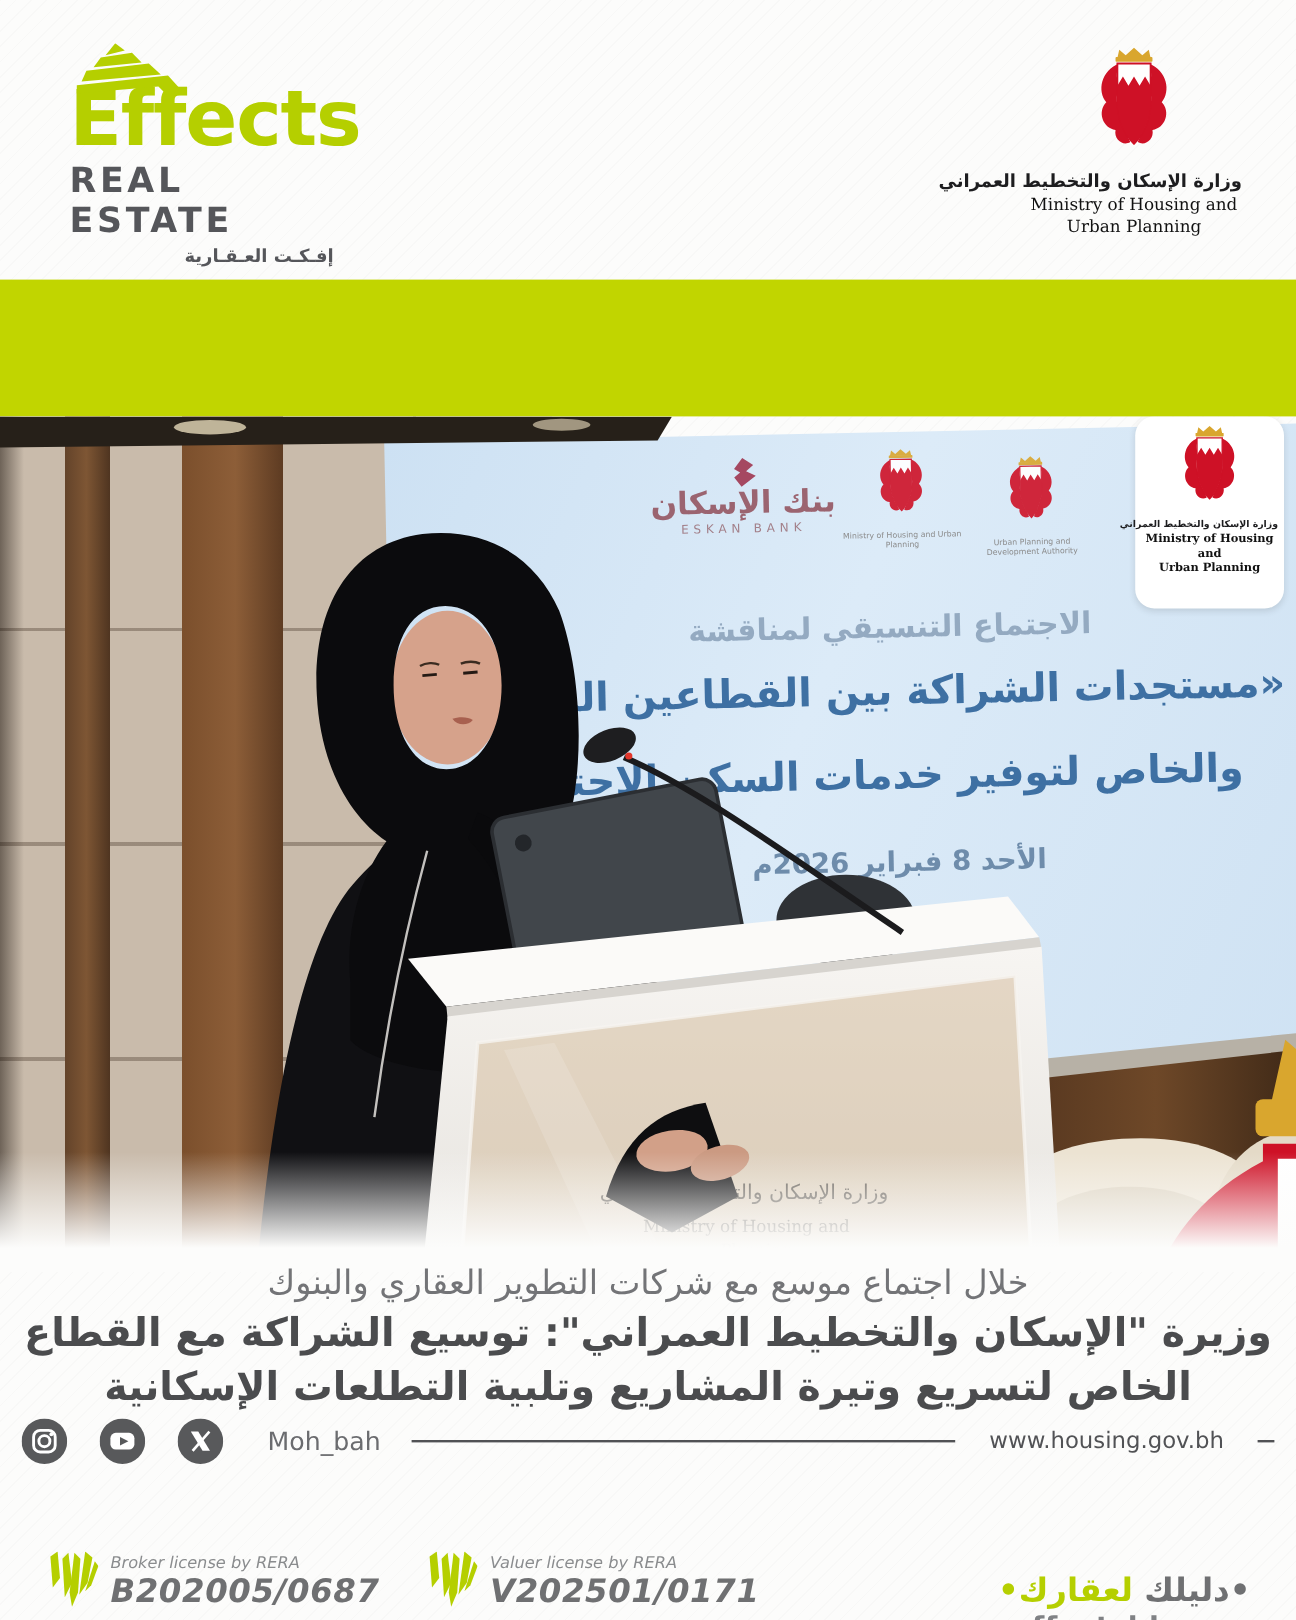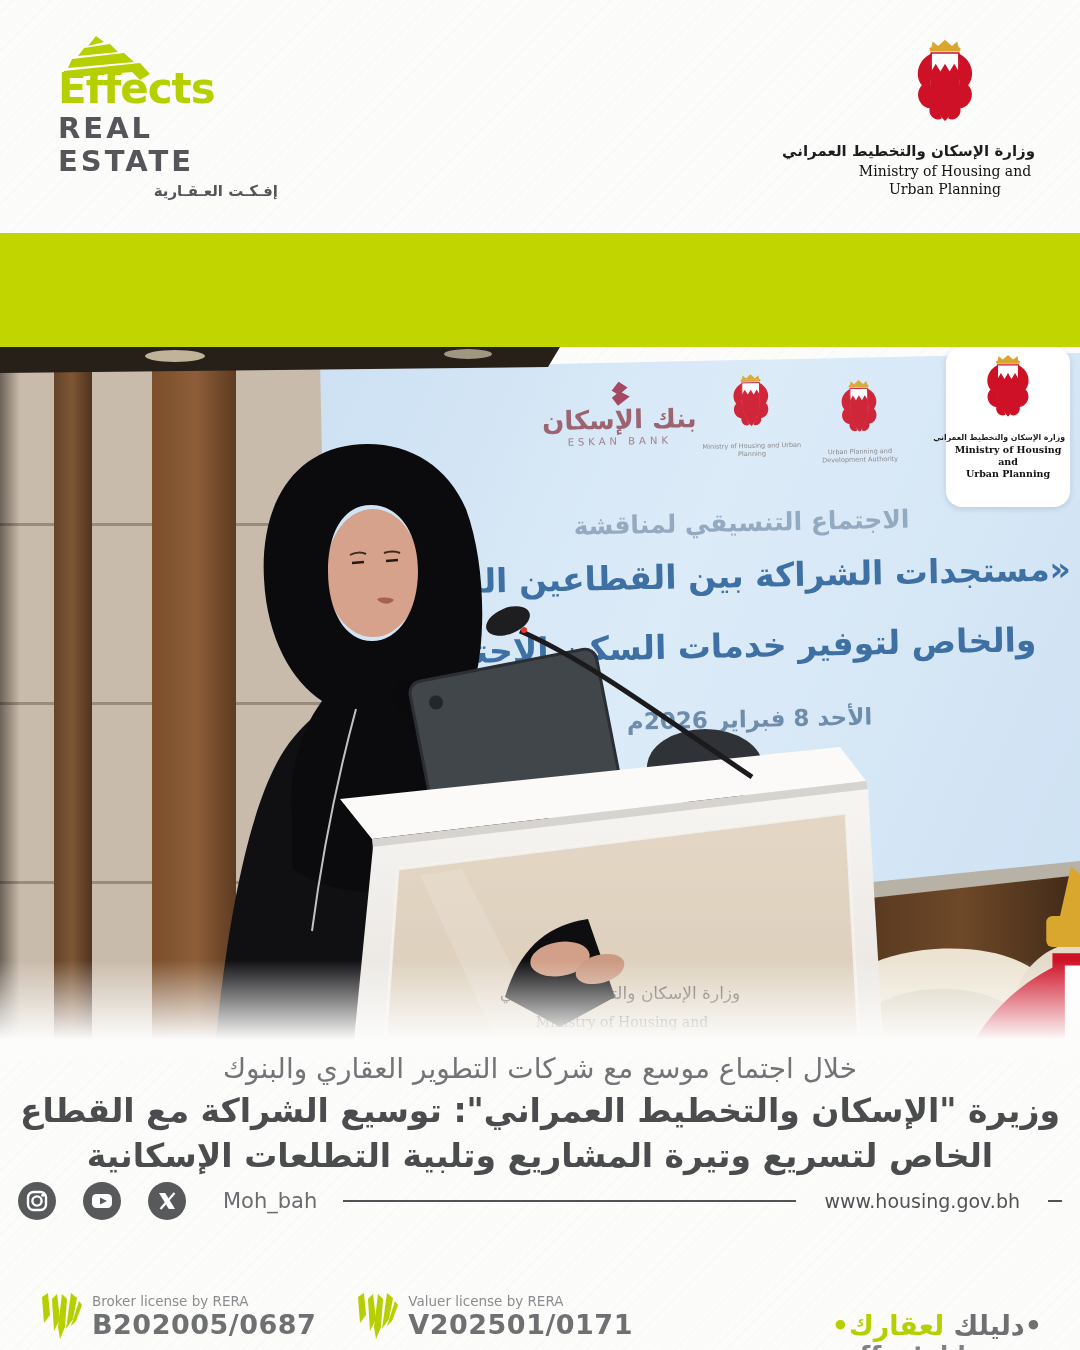--- a/index.html
+++ b/index.html
@@ -6,21 +6,21 @@
   html,body { width:1080px; height:1350px; }
   body { font-family:"DejaVu Sans", sans-serif; }
   .canvas {
     position:relative; width:1080px; height:1350px; overflow:hidden;
     background-color:#fcfcfb;
     background-image:repeating-linear-gradient(135deg, rgba(0,0,0,.016) 0 1px, transparent 1px 9px);
   }
   
   .brand { position:absolute; left:58px; top:34px; width:220px; }
   .brand .roof { position:absolute; left:4px; top:2px; }
-  .brand-name { margin-top:34px; font-size:42px; font-weight:800; color:#b5cf00; letter-spacing:-1px; line-height:1; }
+  .brand-name { margin-top:34px; font-size:64px; font-weight:800; color:#b5cf00; letter-spacing:-1px; line-height:1; }
   .brand-tagline { font-size:29px; font-weight:600; color:#55565a; letter-spacing:3px; line-height:1.15; margin-top:2px; }
   .brand-tagline-ar { font-size:15px; font-weight:700; color:#55565a; margin-top:3px; letter-spacing:1px; }
   .ministry-logo { position:absolute; left:855px; top:36px; width:180px; text-align:center; }
   .ministry-ar { font-size:15px; font-weight:700; color:#1d1d1f; margin-top:2px; white-space:nowrap; }
   .ministry-en { font-family:"DejaVu Serif", serif; font-size:14px; color:#111; line-height:1.25; margin-top:3px; }
   
   .green-band { position:absolute; left:0; top:233px; width:1080px; height:114px; background:#c1d500; }
   
   .photo { position:absolute; left:0; top:347px; width:1080px; height:713px; overflow:hidden; }
   .left-wall { position:absolute; left:0; top:0; width:460px; height:713px; z-index:1;
@@ -65,21 +65,21 @@
   .caption-line2, .caption-line3 { font-size:33px; font-weight:800; color:#4b4c4e; line-height:1.38; }
   
   .social-row { position:absolute; left:0; top:1180px; width:1080px; height:42px; display:flex; align-items:center; padding:0 18px; z-index:6;gap:20px; }
   .social-icon { width:38px; height:38px; margin-right:7px; flex:0 0 auto; }
   .social-handle { font-size:21px; color:#6b6c6f; margin:0 6px 0 10px; }
   .rule { height:0; border-top:2px solid #515255; flex:1 1 auto; }
   .rule.short { flex:0 0 14px; }
   .social-site { font-size:19px; color:#515255; margin:0 8px; }
   
   .footer { position:absolute; left:0; top:1266px; width:1080px; display:flex; align-items:center; padding:0 38px; z-index:6; }
-  .license { display:flex; margin-right:38px; }
+  .license { display:flex; align-items:center; margin-right:38px;font-style:italic; }
   .license svg { margin-right:10px; }
   .license-label { font-size:13.5px; color:#8a8c8e; line-height:1.2; }
   .license-number { font-size:27px; font-weight:800; color:#6f7072; letter-spacing:.5px; line-height:1.15; }
   .footer-right { margin-left:auto; text-align:right;margin-top:44px; }
   .slogan { font-size:27px; font-weight:800; direction:rtl; line-height:1.2; }
   .slogan .gray { color:#6f7072; }
   .slogan .green { color:#b5cf00; }
   .footer-site { font-size:24px; font-weight:700; color:#808285; letter-spacing:.5px; }
 </style>
 </head>

